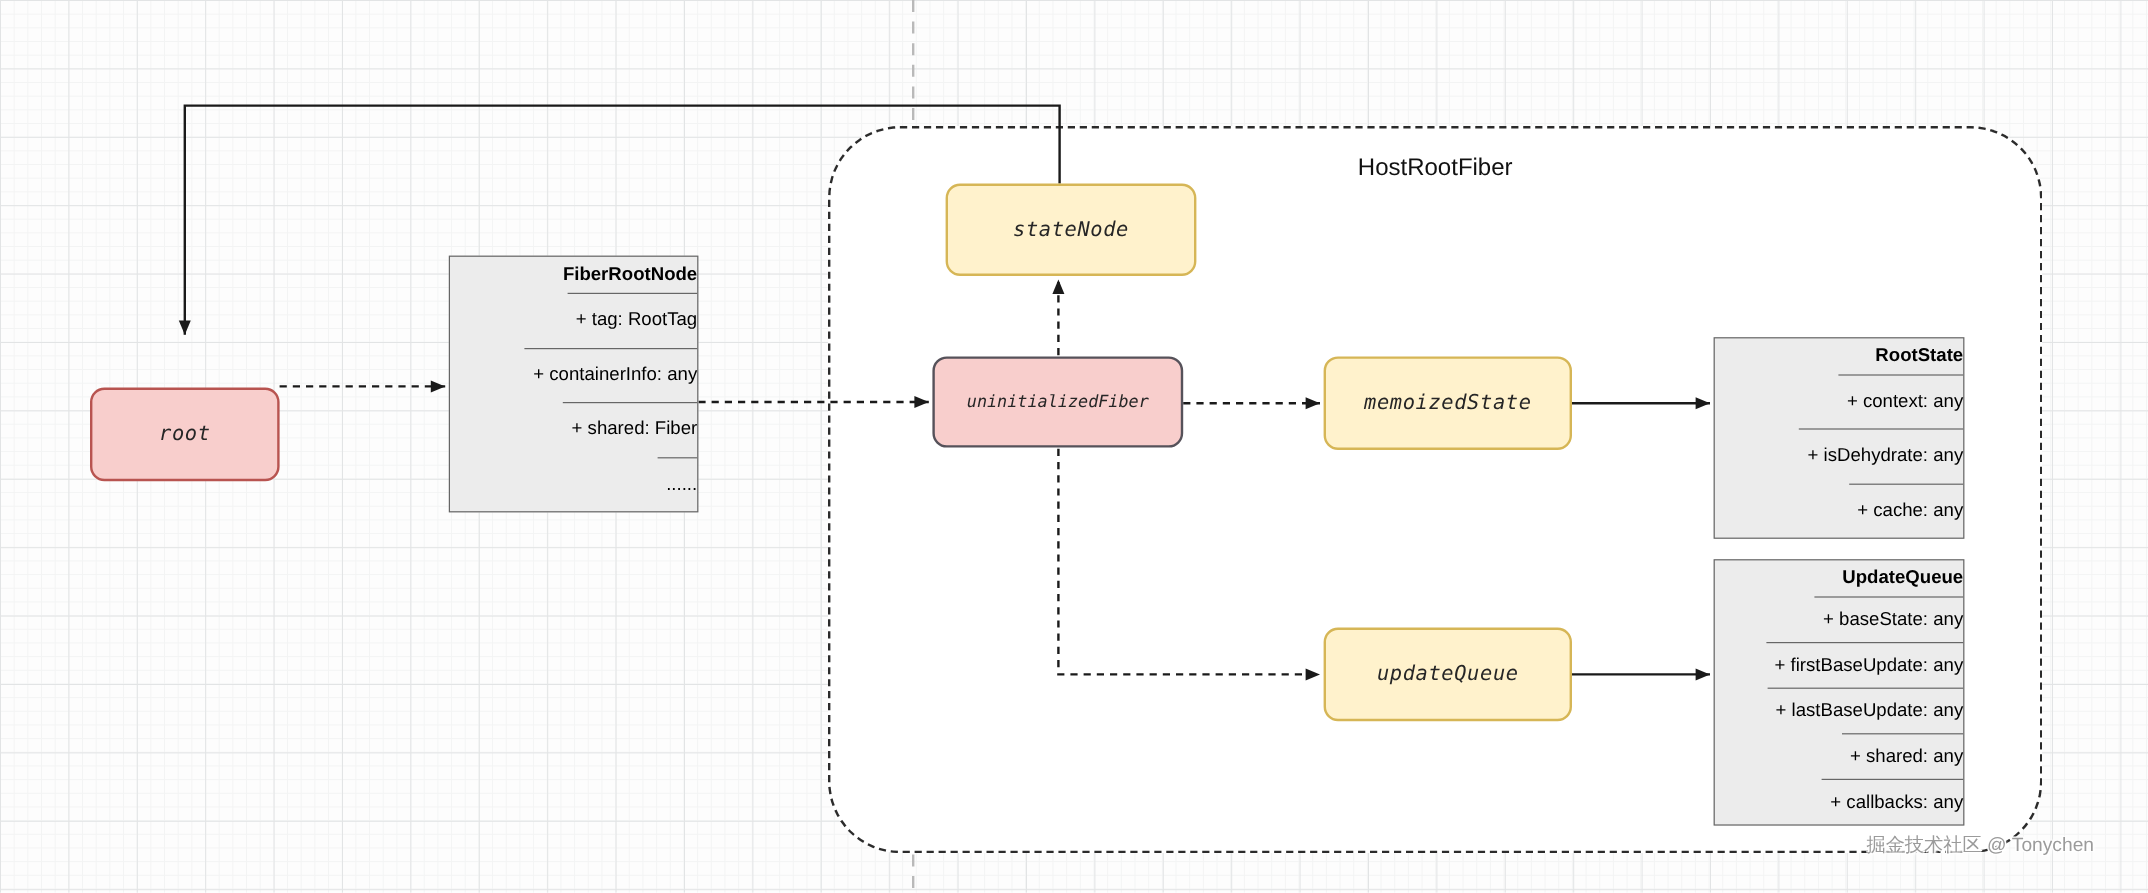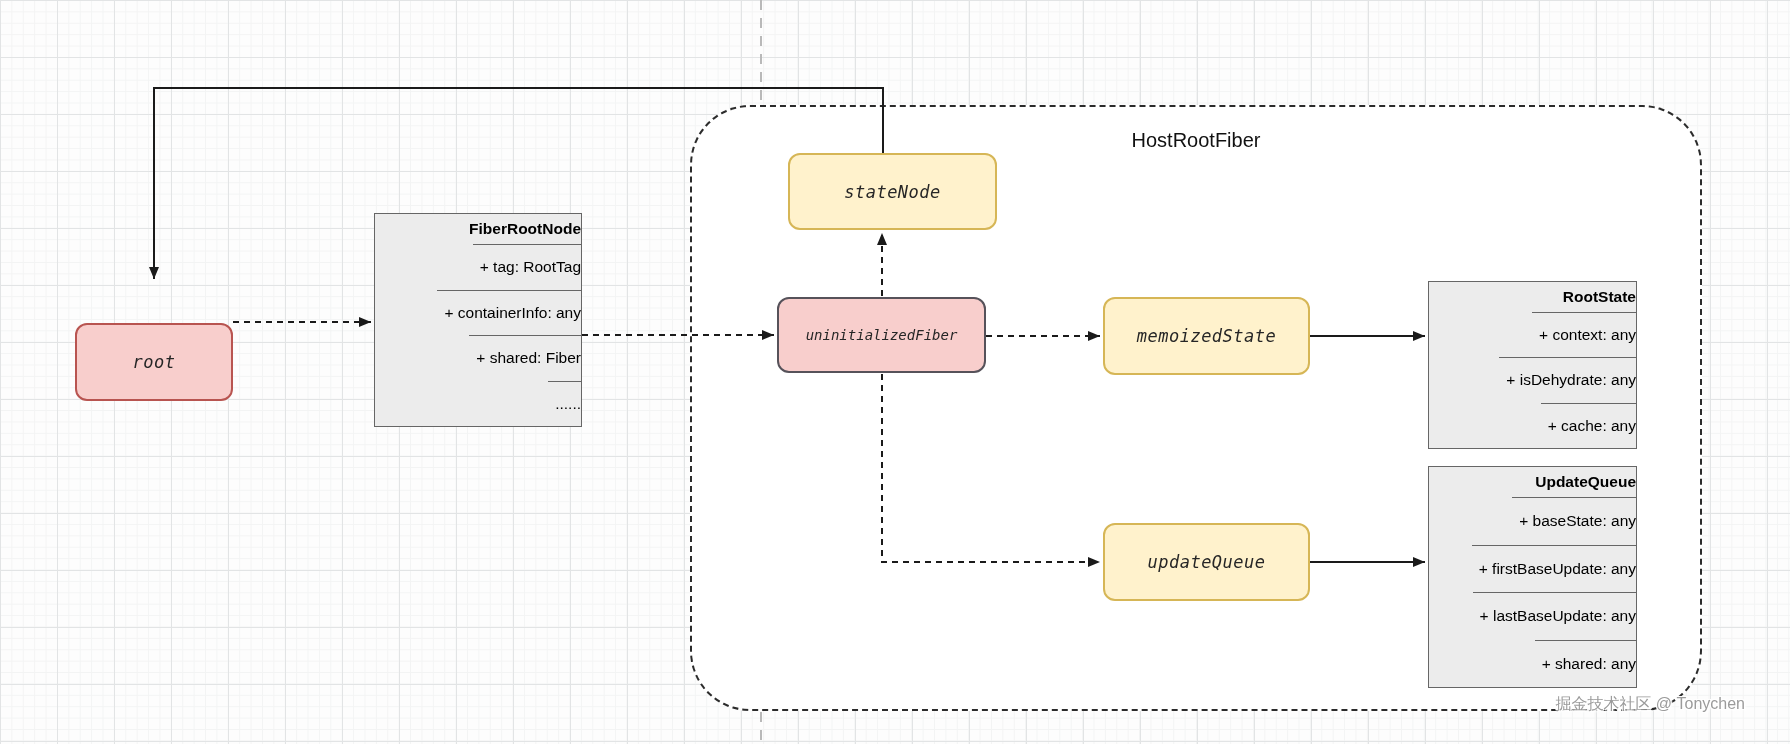--- a/index.html
+++ b/index.html
@@ -125,17 +125,18 @@
     <div class="uml-row">+ isDehydrate: any</div>
     <div class="uml-row">+ cache: any</div>
   </div>
 
   <div class="uml-table table-updatequeue">
     <div class="uml-table-title">UpdateQueue</div>
     <div class="uml-row">+ baseState: any</div>
     <div class="uml-row">+ firstBaseUpdate: any</div>
     <div class="uml-row">+ lastBaseUpdate: any</div>
     <div class="uml-row">+ shared: any</div>
+    <div class="uml-row">+ callbacks: any</div>
   </div>
 
   <div class="watermark">掘金技术社区 @ Tonychen</div>
 
 </div>
 
 </body></html>

